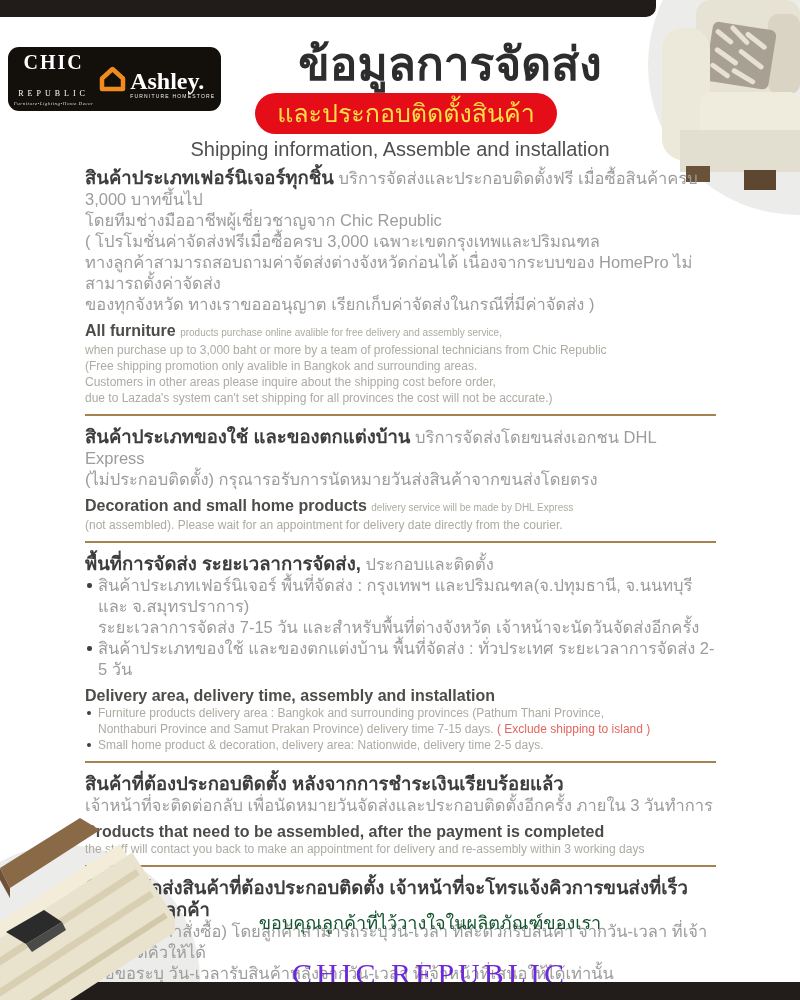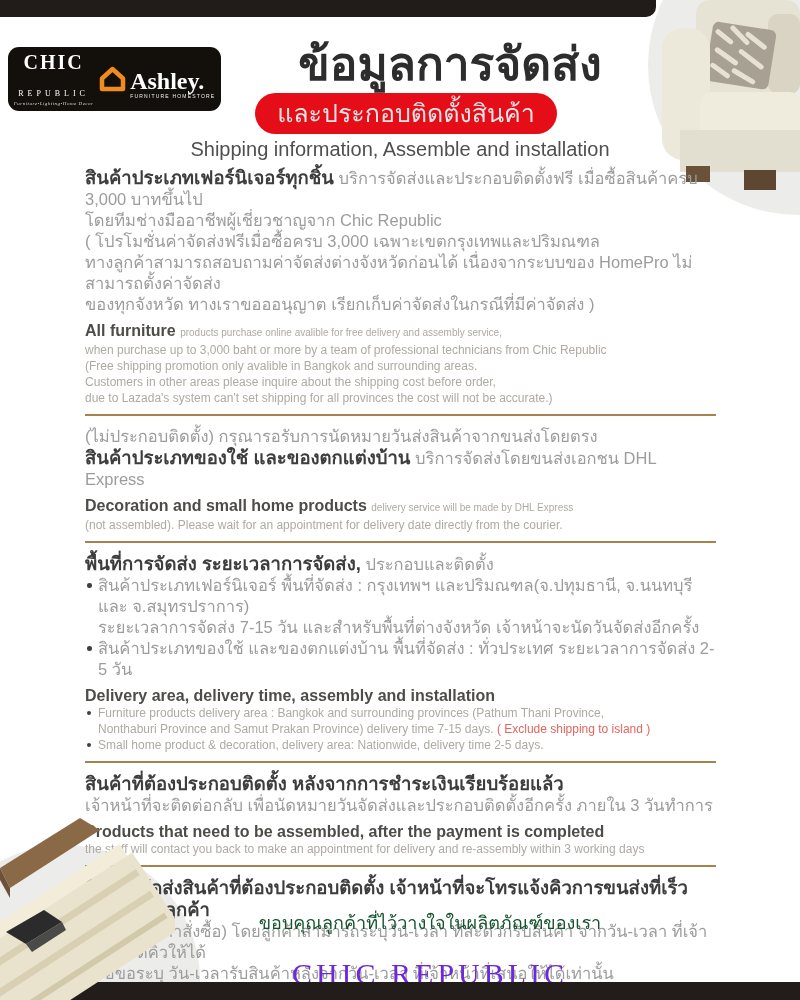--- a/index.html
+++ b/index.html
@@ -29,21 +29,21 @@
   .chic-tag { font-size:5px; letter-spacing:0.5px; margin-top:3px; color:#d8d5d0; font-style:italic; font-family:"Liberation Serif", serif; }
   .ashley { display:flex; align-items:center; gap:4px; }
   .ashley-text { color:#fff; line-height:1;margin-top:9px; }
   .ashley-name { font-family:"Liberation Serif", serif; font-weight:bold; font-size:24px; }
   .ashley-sub { font-size:5px; letter-spacing:1.2px; margin-top:1px; color:#f2f0ee; }
 
   
   .title { position:absolute; top:34px; left:235px; width:430px; text-align:center;
            font-size:46px; font-weight:800; color:#2d2d2d; line-height:60px; z-index:2; }
   .badge { position:absolute; top:93px; left:255px; width:302px; height:41px; background:#e50d17;
-           border-radius:22px; color:#e5e5e5; font-size:25px; line-height:40px; text-align:center; z-index:2; }
+           border-radius:22px; color:#fde047; font-size:25px; line-height:40px; text-align:center; z-index:2; }
   .subtitle { position:absolute; top:138px; left:100px; width:600px; text-align:center;
               font-size:20px; color:#4f4f4f; z-index:2; }
 
   
   .content { position:absolute; top:167px; left:85px; width:631px; z-index:2; }
   .sec p { margin:0; }
   .th-line { font-size:16.5px; color:#9c9c9c; line-height:21px; }
   .th-bold { font-size:18.5px; font-weight:bold; color:#3d3d3d; }
   .en-head { font-size:16px; font-weight:bold; color:#4e4c49; line-height:19px; margin-top:6px !important; }
   .en-rest { font-size:10px; font-weight:normal; color:#aeaaa3; }
@@ -137,25 +137,25 @@
         <span class="en-rest">products purchase online avalible for free delivery and assembly service,</span>
       </p>
       <p class="en-line">when purchase up to 3,000 baht or more by a team of professional technicians from Chic Republic</p>
       <p class="en-line">(Free shipping promotion only avalible in Bangkok and surrounding areas.</p>
       <p class="en-line">Customers in other areas please inquire about the shipping cost before order,</p>
       <p class="en-line">due to Lazada's system can't set shipping for all provinces the cost will not be accurate.)</p>
     </div>
     <hr class="divider">
 
     <div class="sec">
-      <p class="th-line">(ไม่ประกอบติดตั้ง) กรุณารอรับการนัดหมายวันส่งสินค้าจากขนส่งโดยตรง</p>
       <p class="th-line">
         <span class="th-bold">สินค้าประเภทของใช้ และของตกแต่งบ้าน</span>
         <span>บริการจัดส่งโดยขนส่งเอกชน DHL Express</span>
       </p>
+      <p class="th-line">(ไม่ประกอบติดตั้ง) กรุณารอรับการนัดหมายวันส่งสินค้าจากขนส่งโดยตรง</p>
       <p class="en-head">
         <span>Decoration and small home products</span>
         <span class="en-rest">delivery service will be made by DHL Express</span>
       </p>
       <p class="en-line">(not assembled). Please wait for an appointment for delivery date directly from the courier.</p>
     </div>
     <hr class="divider">
 
     <div class="sec">
       <p class="th-line">

